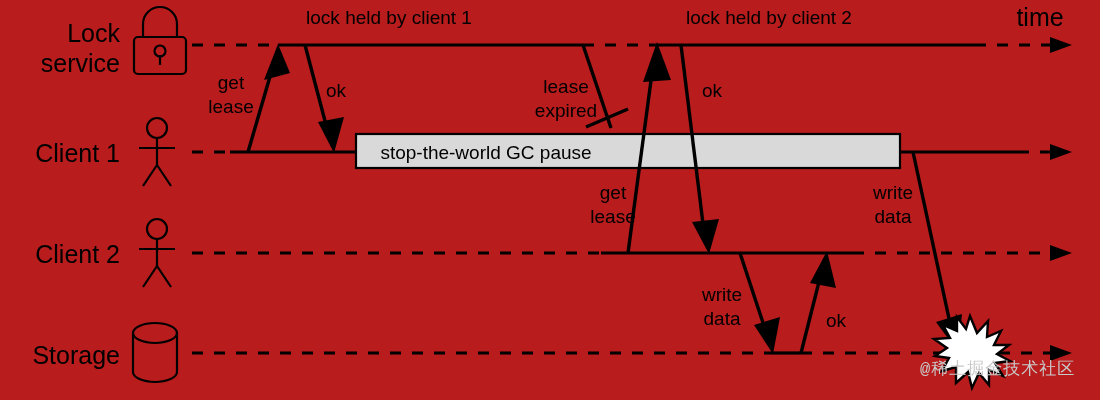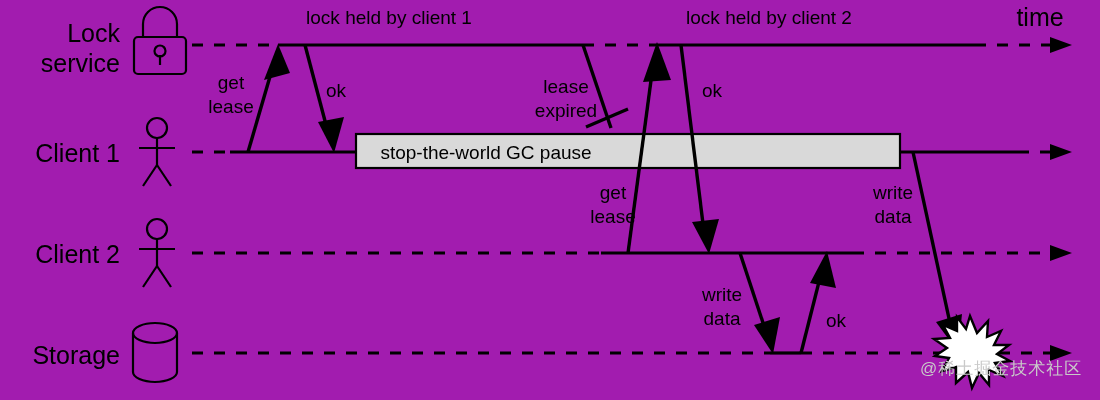--- a/index.html
+++ b/index.html
@@ -4,21 +4,21 @@
 <style>
   html, body {
     margin: 0;
     padding: 0;
     background: #ffffff;
   }
   #diagram-root {
     position: relative;
     width: 1100px;
     height: 400px;
-    background: #a21caf;
+    background: #b91c1c;
     font-family: "Liberation Sans", sans-serif;
     overflow: hidden;
   }
   svg.diagram {
     display: block;
     width: 1100px;
     height: 400px;
   }
   text {
     font-family: "Liberation Sans", sans-serif;
@@ -82,21 +82,21 @@
     stroke-linejoin: miter;
   }
   .watermark {
     position: absolute;
     left: 920px;
     top: 357px;
     font-size: 17px;
     color: #c9c9c9;
     letter-spacing: 1px;
     white-space: nowrap;
-    font-family: Liberation Sans, sans-serif;
+    font-family: Liberation Mono, monospace;
     pointer-events: none;
   }
 </style>
 </head>
 <body>
 
 <div id="diagram-root">
 
   <svg class="diagram" viewBox="0 0 1100 400" xmlns="http://www.w3.org/2000/svg">
 

